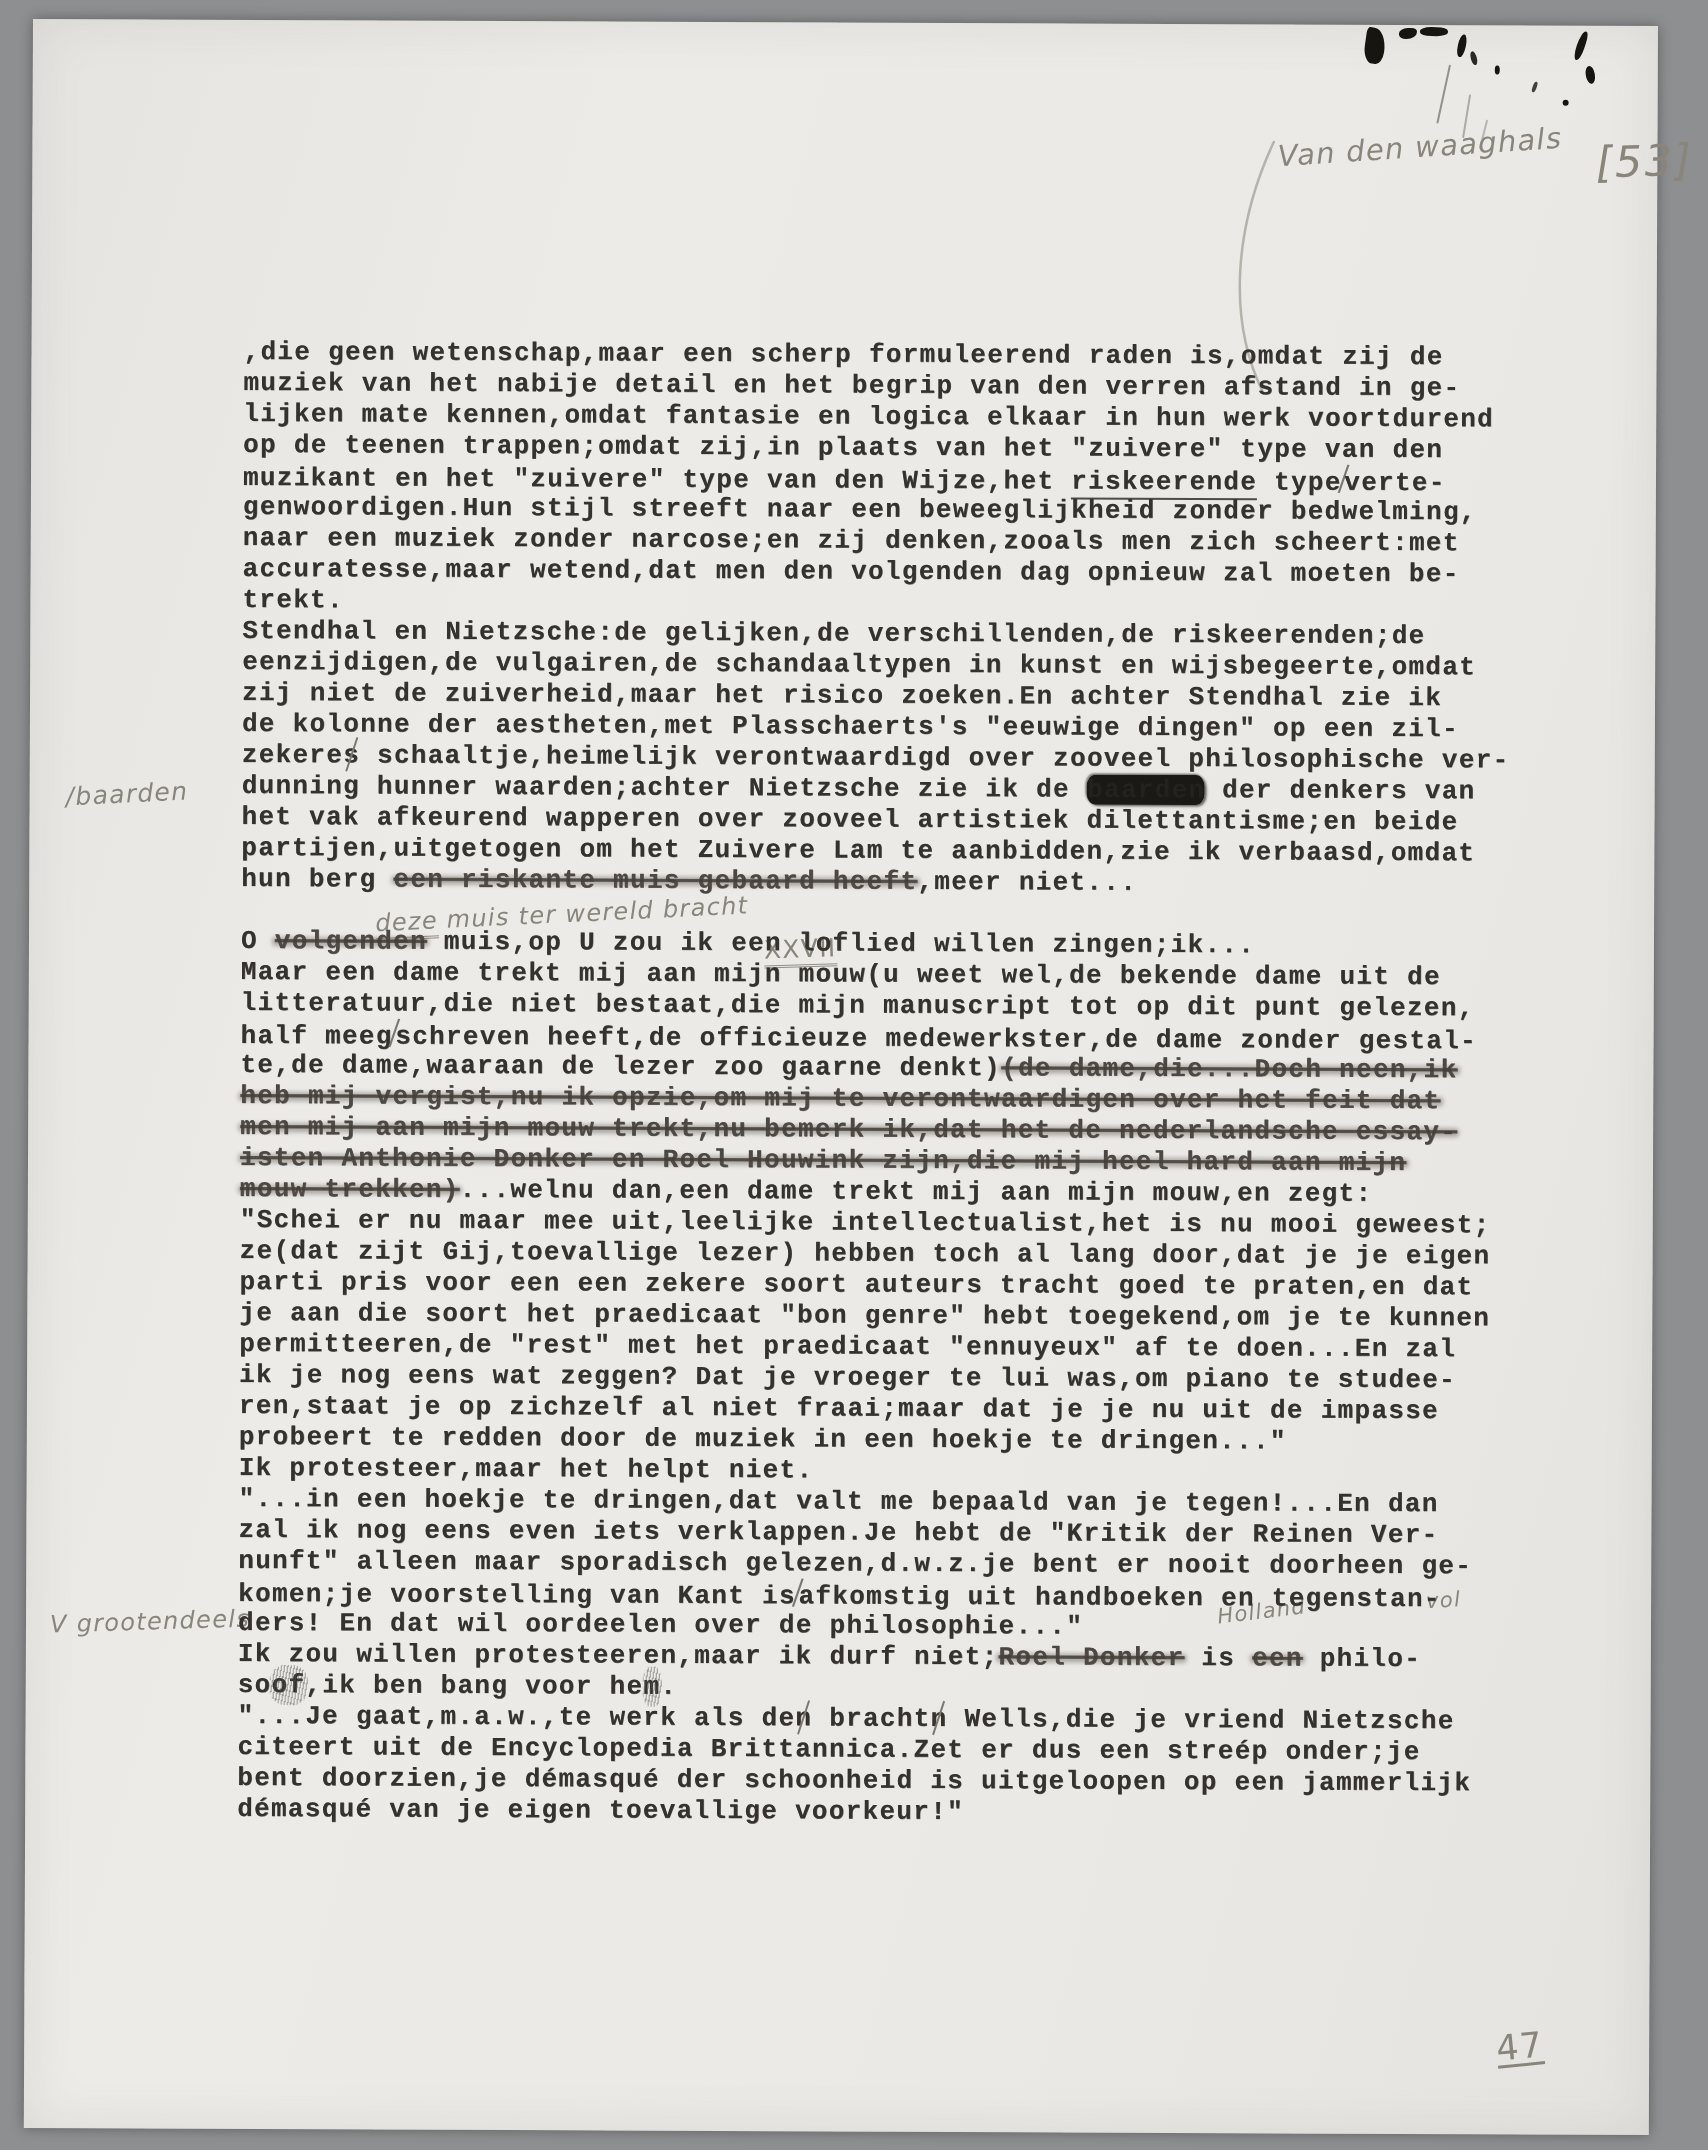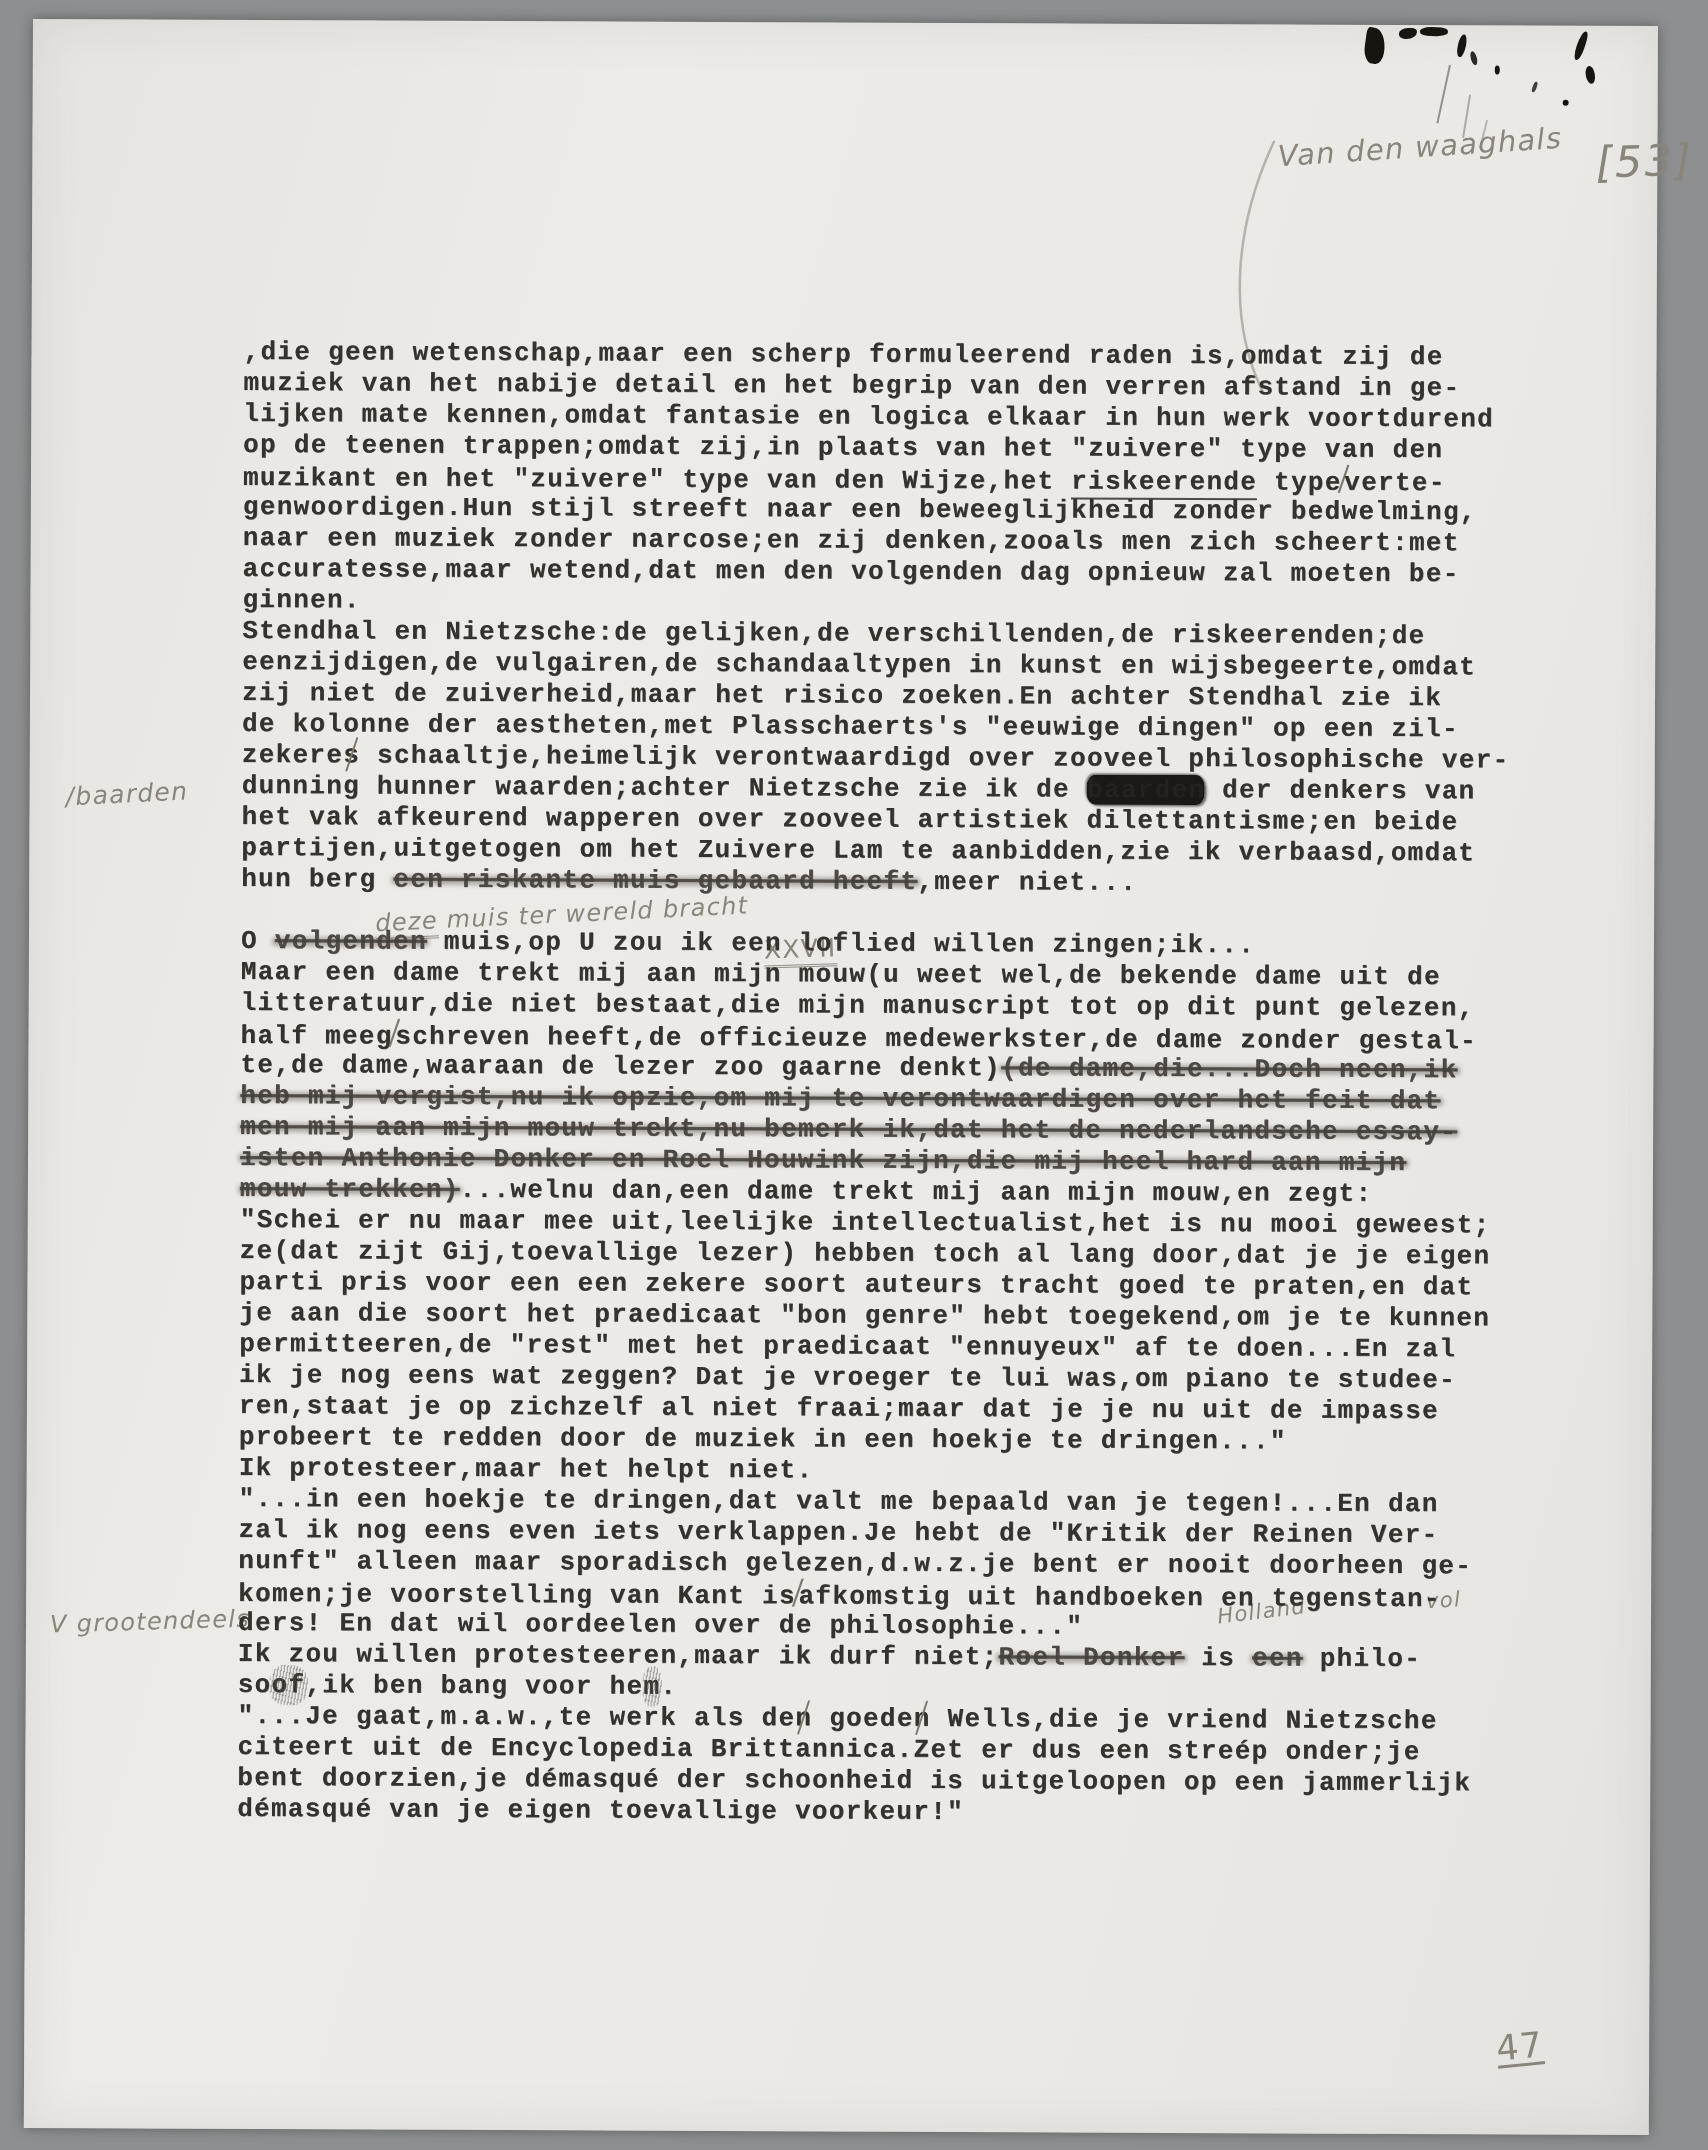--- a/index.html
+++ b/index.html
@@ -123,21 +123,21 @@
 
     <div class="typescript" id="typescript">
         <div class="line"><span class="t">,die geen wetenschap,maar een scherp formuleerend raden is,omdat zij de</span></div>
         <div class="line"><span class="t">muziek van het nabije detail en het begrip van den verren afstand in ge-</span></div>
         <div class="line"><span class="t">lijken mate kennen,omdat fantasie en logica elkaar in hun werk voortdurend</span></div>
         <div class="line"><span class="t">op de teenen trappen;omdat zij,in plaats van het "zuivere" type van den</span></div>
         <div class="line"><span class="t">muzikant en het "zuivere" type van den Wijze,het </span><span class="t u">riskeerende</span><span class="t"> type</span><span class="hw-mark">/</span><span class="t">verte-</span></div>
         <div class="line"><span class="t">genwoordigen.Hun stijl streeft naar een beweeglijkheid zonder bedwelming,</span></div>
         <div class="line"><span class="t">naar een muziek zonder narcose;en zij denken,zooals men zich scheert:met</span></div>
         <div class="line"><span class="t">accuratesse,maar wetend,dat men den volgenden dag opnieuw zal moeten be-</span></div>
-        <div class="line"><span class="t">ginnen.</span></div>
+        <div class="line"><span class="t">trekt.</span></div>
         <div class="line"><span class="t">Stendhal en Nietzsche:de gelijken,de verschillenden,de riskeerenden;de</span></div>
         <div class="line"><span class="t">eenzijdigen,de vulgairen,de schandaaltypen in kunst en wijsbegeerte,omdat</span></div>
         <div class="line"><span class="t">zij niet de zuiverheid,maar het risico zoeken.En achter Stendhal zie ik</span></div>
         <div class="line"><span class="t">de kolonne der aestheten,met Plasschaerts's "eeuwige dingen" op een zil-</span></div>
         <div class="line"><span class="t">zekere</span><span class="t slashed">s</span><span class="t"> schaaltje,heimelijk verontwaardigd over zooveel philosophische ver-</span></div>
         <div class="line"><span class="t">dunning hunner waarden;achter Nietzsche zie ik de </span><span class="t blot">baarden</span><span class="t"> der denkers van</span></div>
         <div class="line"><span class="t">het vak afkeurend wapperen over zooveel artistiek dilettantisme;en beide</span></div>
         <div class="line"><span class="t">partijen,uitgetogen om het Zuivere Lam te aanbidden,zie ik verbaasd,omdat</span></div>
         <div class="line"><span class="t">hun berg </span><span class="t sth">een riskante muis gebaard heeft</span><span class="t">,meer niet...</span></div>
         <div class="line"><span class="t"></span></div>
@@ -159,21 +159,21 @@
         <div class="line"><span class="t">ren,staat je op zichzelf al niet fraai;maar dat je je nu uit de impasse</span></div>
         <div class="line"><span class="t">probeert te redden door de muziek in een hoekje te dringen..."</span></div>
         <div class="line"><span class="t">Ik protesteer,maar het helpt niet.</span></div>
         <div class="line"><span class="t">"...in een hoekje te dringen,dat valt me bepaald van je tegen!...En dan</span></div>
         <div class="line"><span class="t">zal ik nog eens even iets verklappen.Je hebt de "Kritik der Reinen Ver-</span></div>
         <div class="line"><span class="t">nunft" alleen maar sporadisch gelezen,d.w.z.je bent er nooit doorheen ge-</span></div>
         <div class="line"><span class="t">komen;je voorstelling van Kant is</span><span class="hw-mark">/</span><span class="t">afkomstig uit handboeken en tegenstan-</span></div>
         <div class="line"><span class="t">ders! En dat wil oordeelen over de philosophie..."</span></div>
         <div class="line"><span class="t">Ik zou willen protesteeren,maar ik durf niet;</span><span class="t sth">Roel Donker</span><span class="t"> is </span><span class="t sth">een</span><span class="t"> philo-</span></div>
         <div class="line"><span class="t">so</span><span class="t scr">of</span><span class="t">,ik ben bang voor he</span><span class="t scr">m</span><span class="t">.</span></div>
-        <div class="line"><span class="t">"...Je gaat,m.a.w.,te werk als de</span><span class="t slashed">n</span><span class="t"> goede</span><span class="t slashed">n</span><span class="t"> Wells,die je vriend Nietzsche</span></div>
+        <div class="line"><span class="t">"...Je gaat,m.a.w.,te werk als de</span><span class="t slashed">n</span><span class="t"> bracht</span><span class="t slashed">n</span><span class="t"> Wells,die je vriend Nietzsche</span></div>
         <div class="line"><span class="t">citeert uit de Encyclopedia Brittannica.Zet er dus een streép onder;je</span></div>
         <div class="line"><span class="t">bent doorzien,je démasqué der schoonheid is uitgeloopen op een jammerlijk</span></div>
         <div class="line"><span class="t">démasqué van je eigen toevallige voorkeur!"</span></div>
       </div>
 
   </div>
 </div>
 
 
 </body></html>

